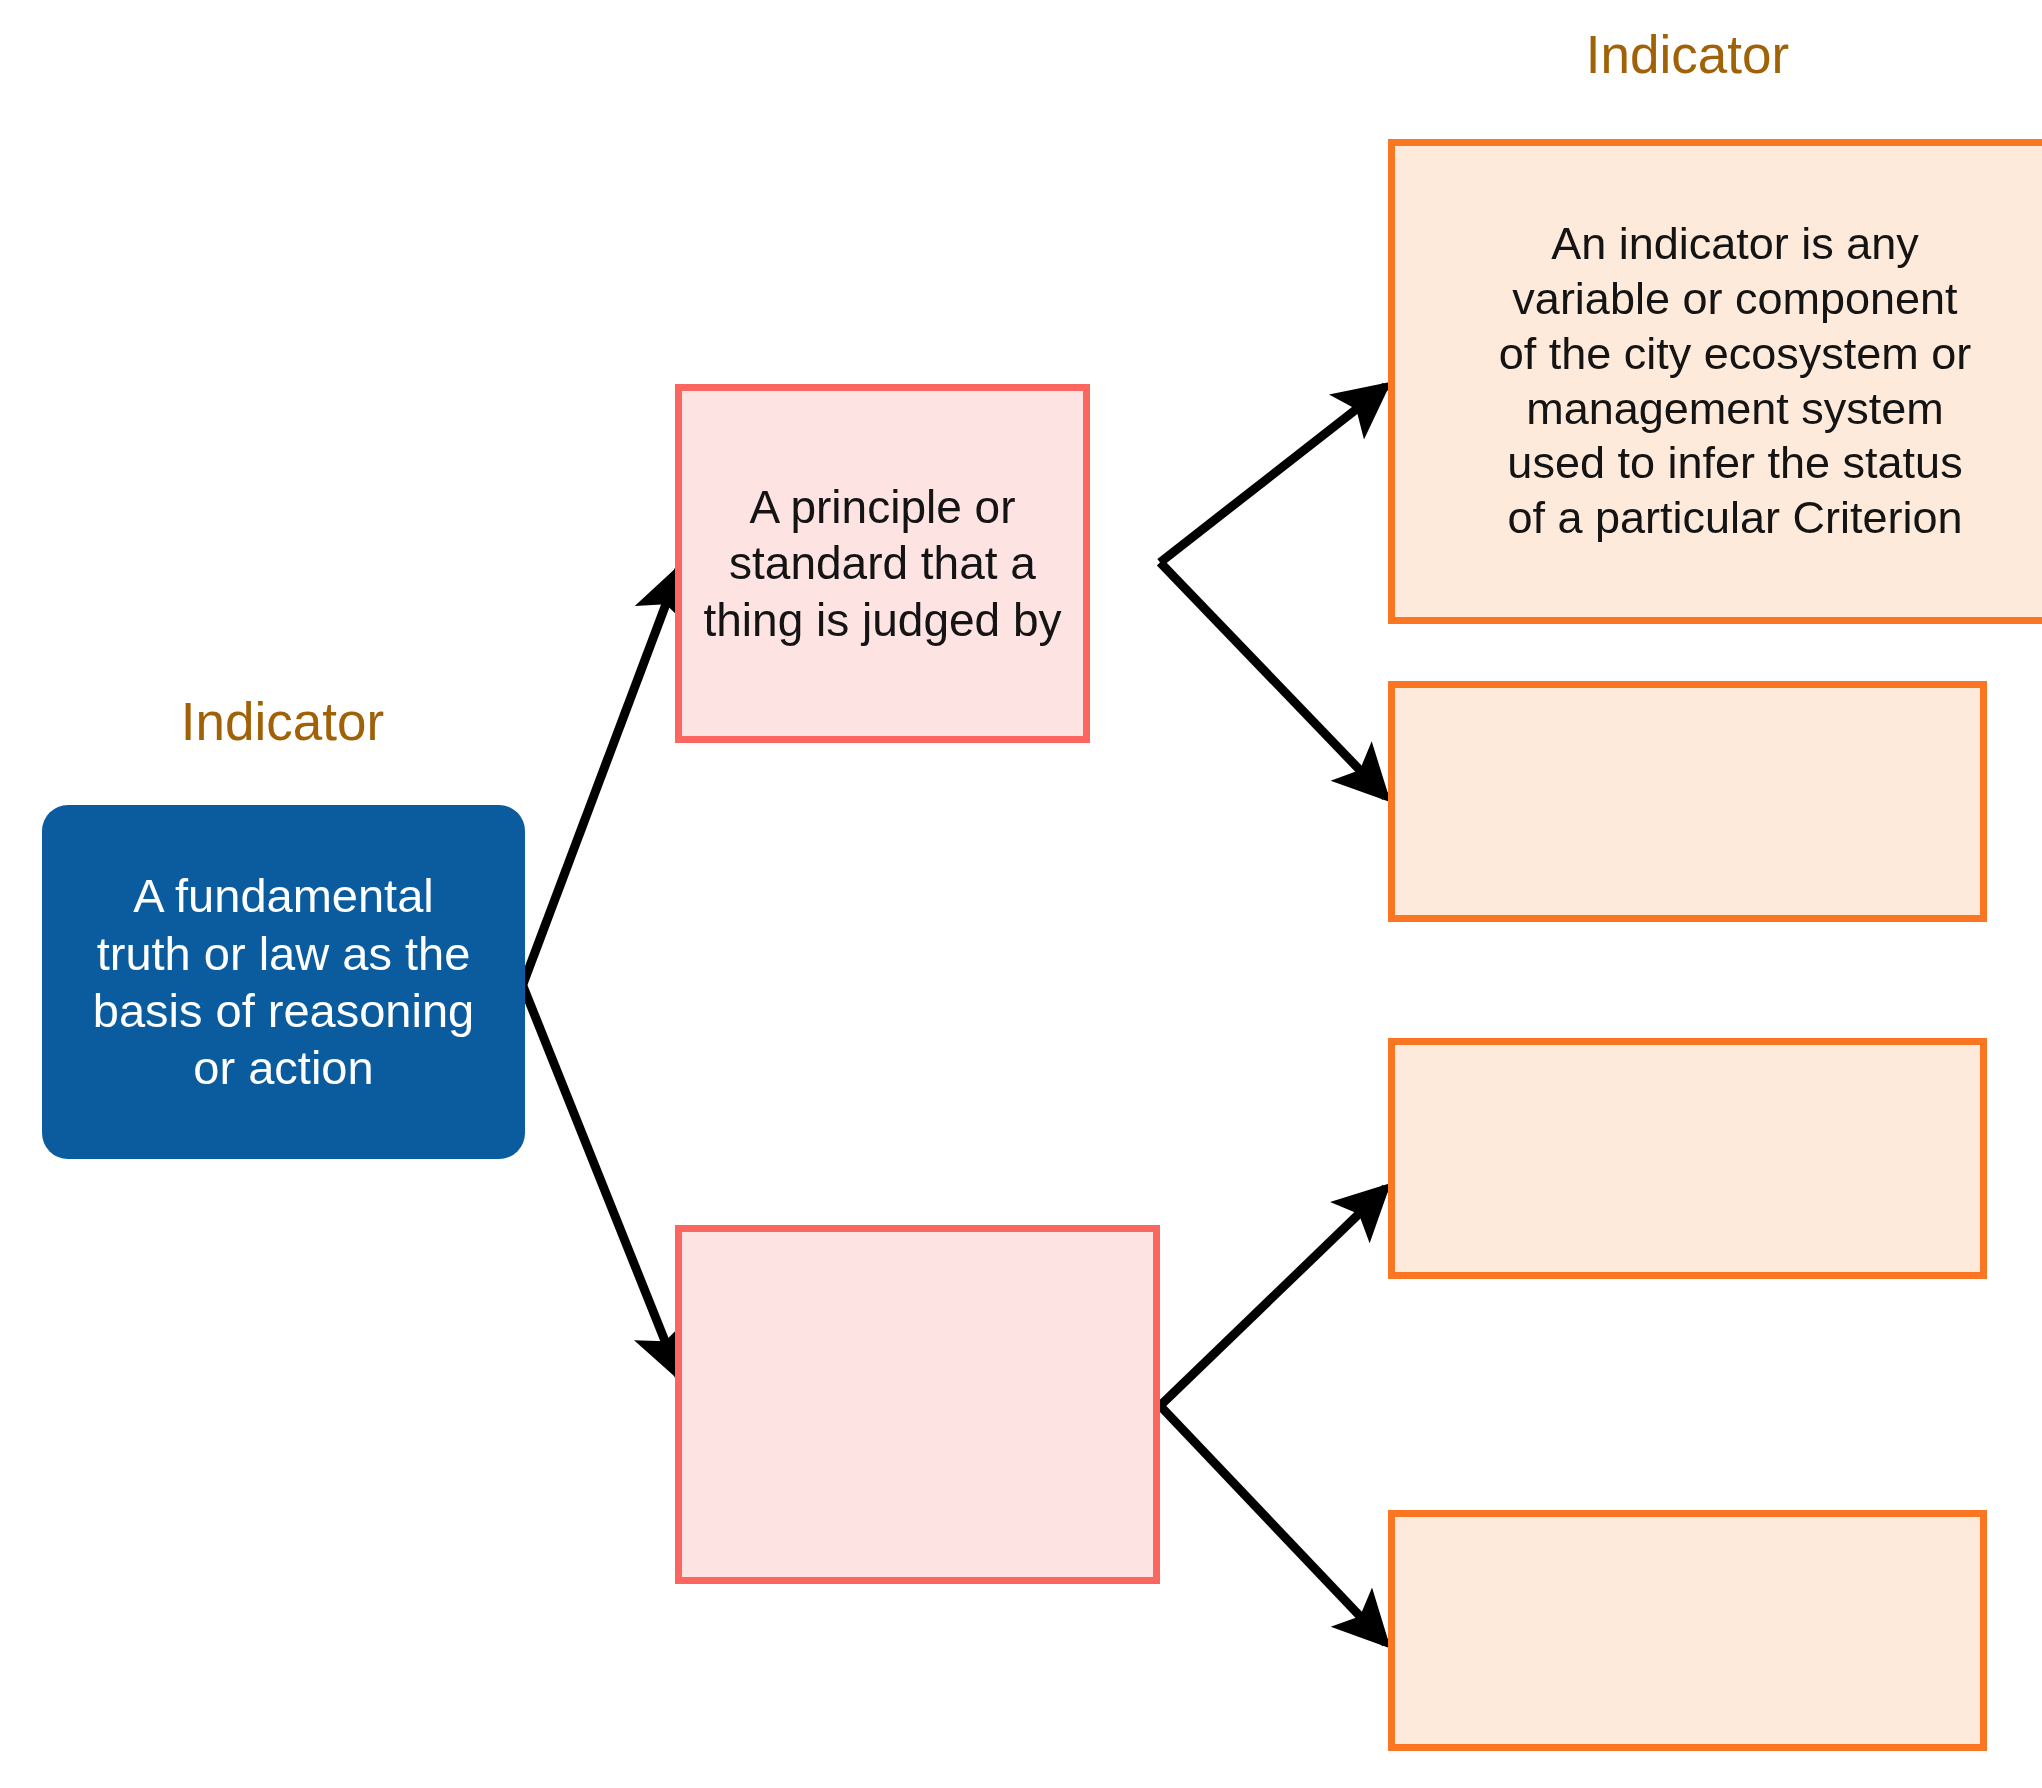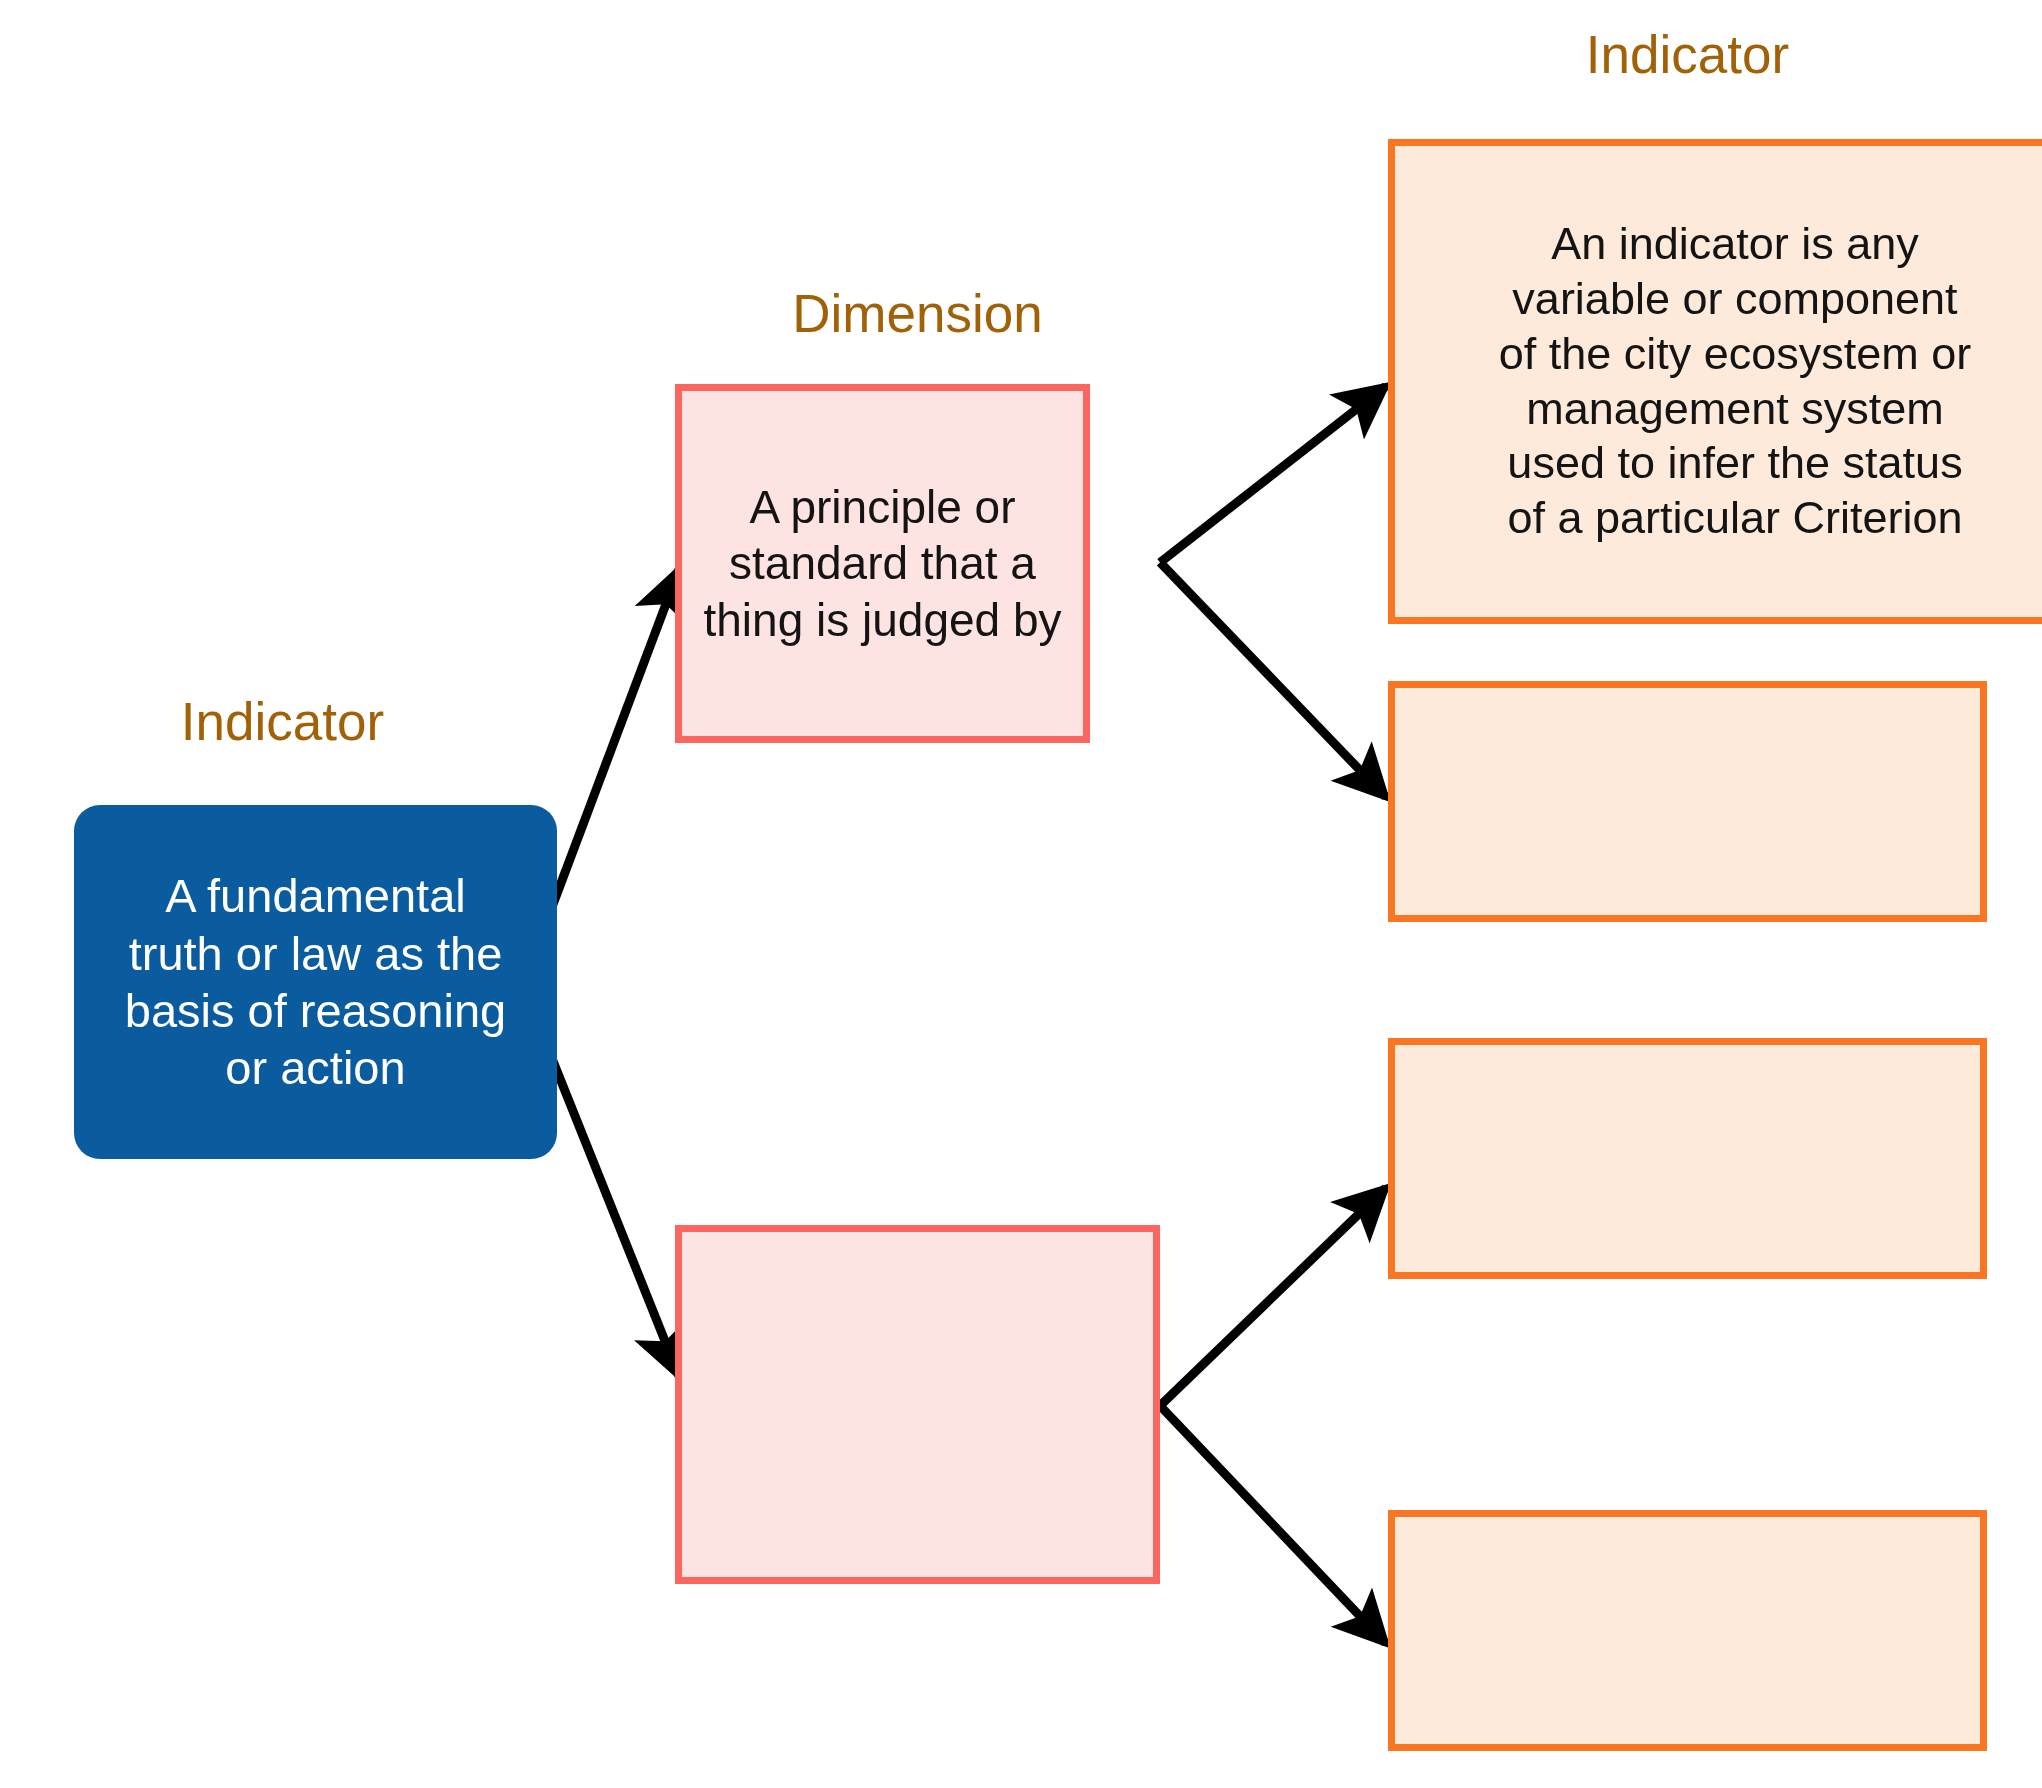--- a/index.html
+++ b/index.html
@@ -88,25 +88,24 @@
 
     <line x1="1172" y1="568" x2="1400" y2="805" stroke="#000000" stroke-width="9" marker-end="url(#ah)"></line>
 
     <line x1="1172" y1="1420" x2="1400" y2="1200" stroke="#000000" stroke-width="9" marker-end="url(#ah)"></line>
 
     <line x1="1172" y1="1420" x2="1400" y2="1660" stroke="#000000" stroke-width="9" marker-end="url(#ah)"></line>
   </svg>
 
   <div class="col-title" style="left:40px; top:693px; width:485px;">Indicator</div>
 
-  <div class="col-title" style="left:675px; top:285px; width:485px;">Dimension</div>
 
   <div class="col-title" style="left:1388px; top:26px; width:599px;">Indicator</div>
 
-  <div class="node node-principle" style="left:42px; top:805px; width:483px; height:354px;margin-left:32px;">
+  <div class="node node-principle" style="left:42px; top:805px; width:483px; height:354px;">
     <span class="node-text">A fundamental
 truth or law as the
 basis of reasoning
 or action</span>
   </div>
 
   <div class="node node-dimension" style="left:675px; top:384px; width:415px; height:359px;">
     <span class="node-text">A principle or
 standard that a
 thing is judged by</span>

